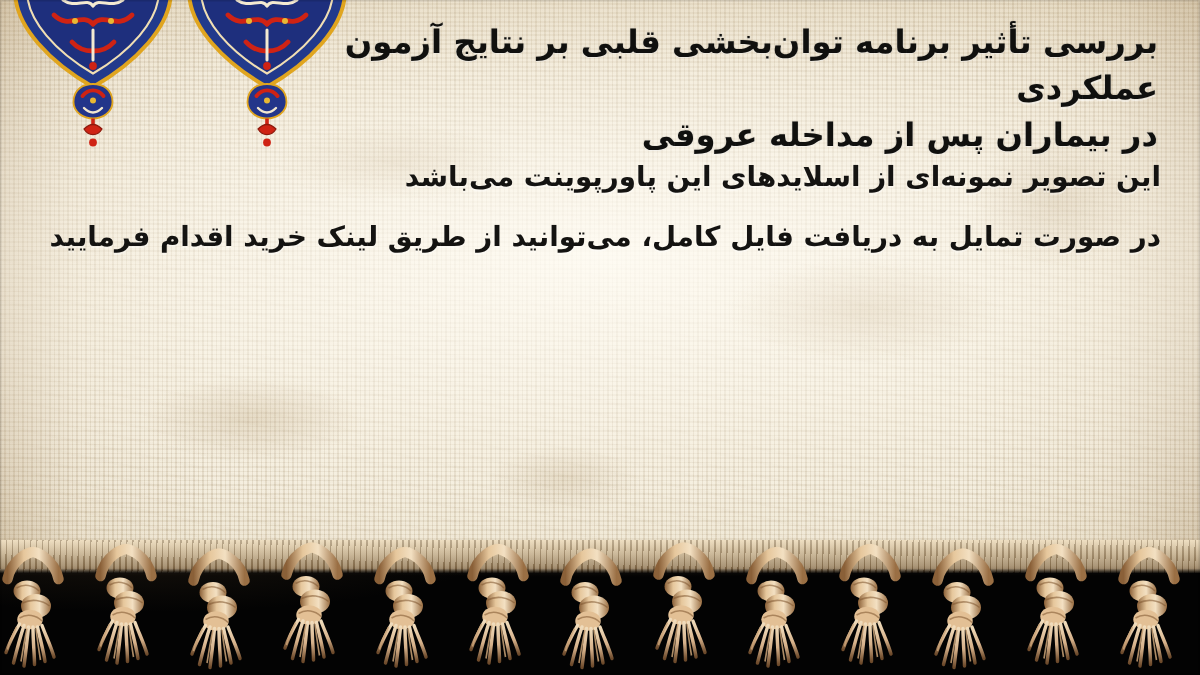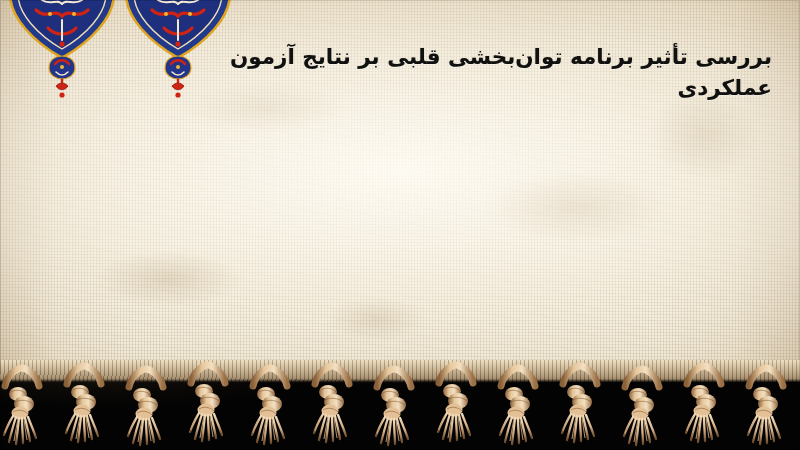--- a/index.html
+++ b/index.html
@@ -52,21 +52,21 @@
     position:absolute;left:0;top:0;width:800px;height:360px;
     direction:rtl;text-align:right;
   }
   .title{
     position:absolute;right:28px;top:14px;width:600px;
     color:#10100e;
     font-size:21.5px;font-weight:700;line-height:1.44;
     letter-spacing:0px;
     text-shadow:0 1px 0 rgba(255,255,255,.45), 0 0 1px rgba(0,0,0,.25);
   }
-  .title .ln{display:block;margin-top:28px;}
+  .title .ln{display:block;}
   .title .ln2{padding-left:60px;}
 
   .body{
     position:absolute;right:26px;top:110px;width:752px;
     color:#141311;
     font-size:18.5px;font-weight:700;line-height:1.0;
     text-shadow:0 1px 0 rgba(255,255,255,.40);
   }
   .body .ln{display:block;margin-bottom:21px;}
   .body .ln1{padding-left:100px;}
@@ -173,23 +173,26 @@
         <use href="#medallion" x="0" y="0" transform="translate(178,8)"></use>
         <use href="#drop" x="0" y="0" transform="translate(178,68)"></use>
       </g>
     </svg>
   </div>
 
   <div class="text-layer">
 
     <div class="title">
       <span class="ln ln1">بررسی تأثیر برنامه توان‌بخشی قلبی بر نتایج آزمون عملکردی</span>
+      <span class="ln ln2">در بیماران پس از مداخله عروقی</span>
     </div>
 
     <div class="body">
+      <span class="ln ln1">این تصویر نمونه‌ای از اسلایدهای این پاورپوینت می‌باشد</span>
+      <span class="ln ln3">در صورت تمایل به دریافت فایل کامل، می‌توانید از طریق لینک خرید اقدام فرمایید</span>
     </div>
 
   </div>
 
   <div class="fringe">
     <div class="fringe-glow"></div>
     <div class="selvedge"></div>
 
     <svg width="800" height="90" viewBox="0 0 800 90" aria-hidden="true">
       <defs>

